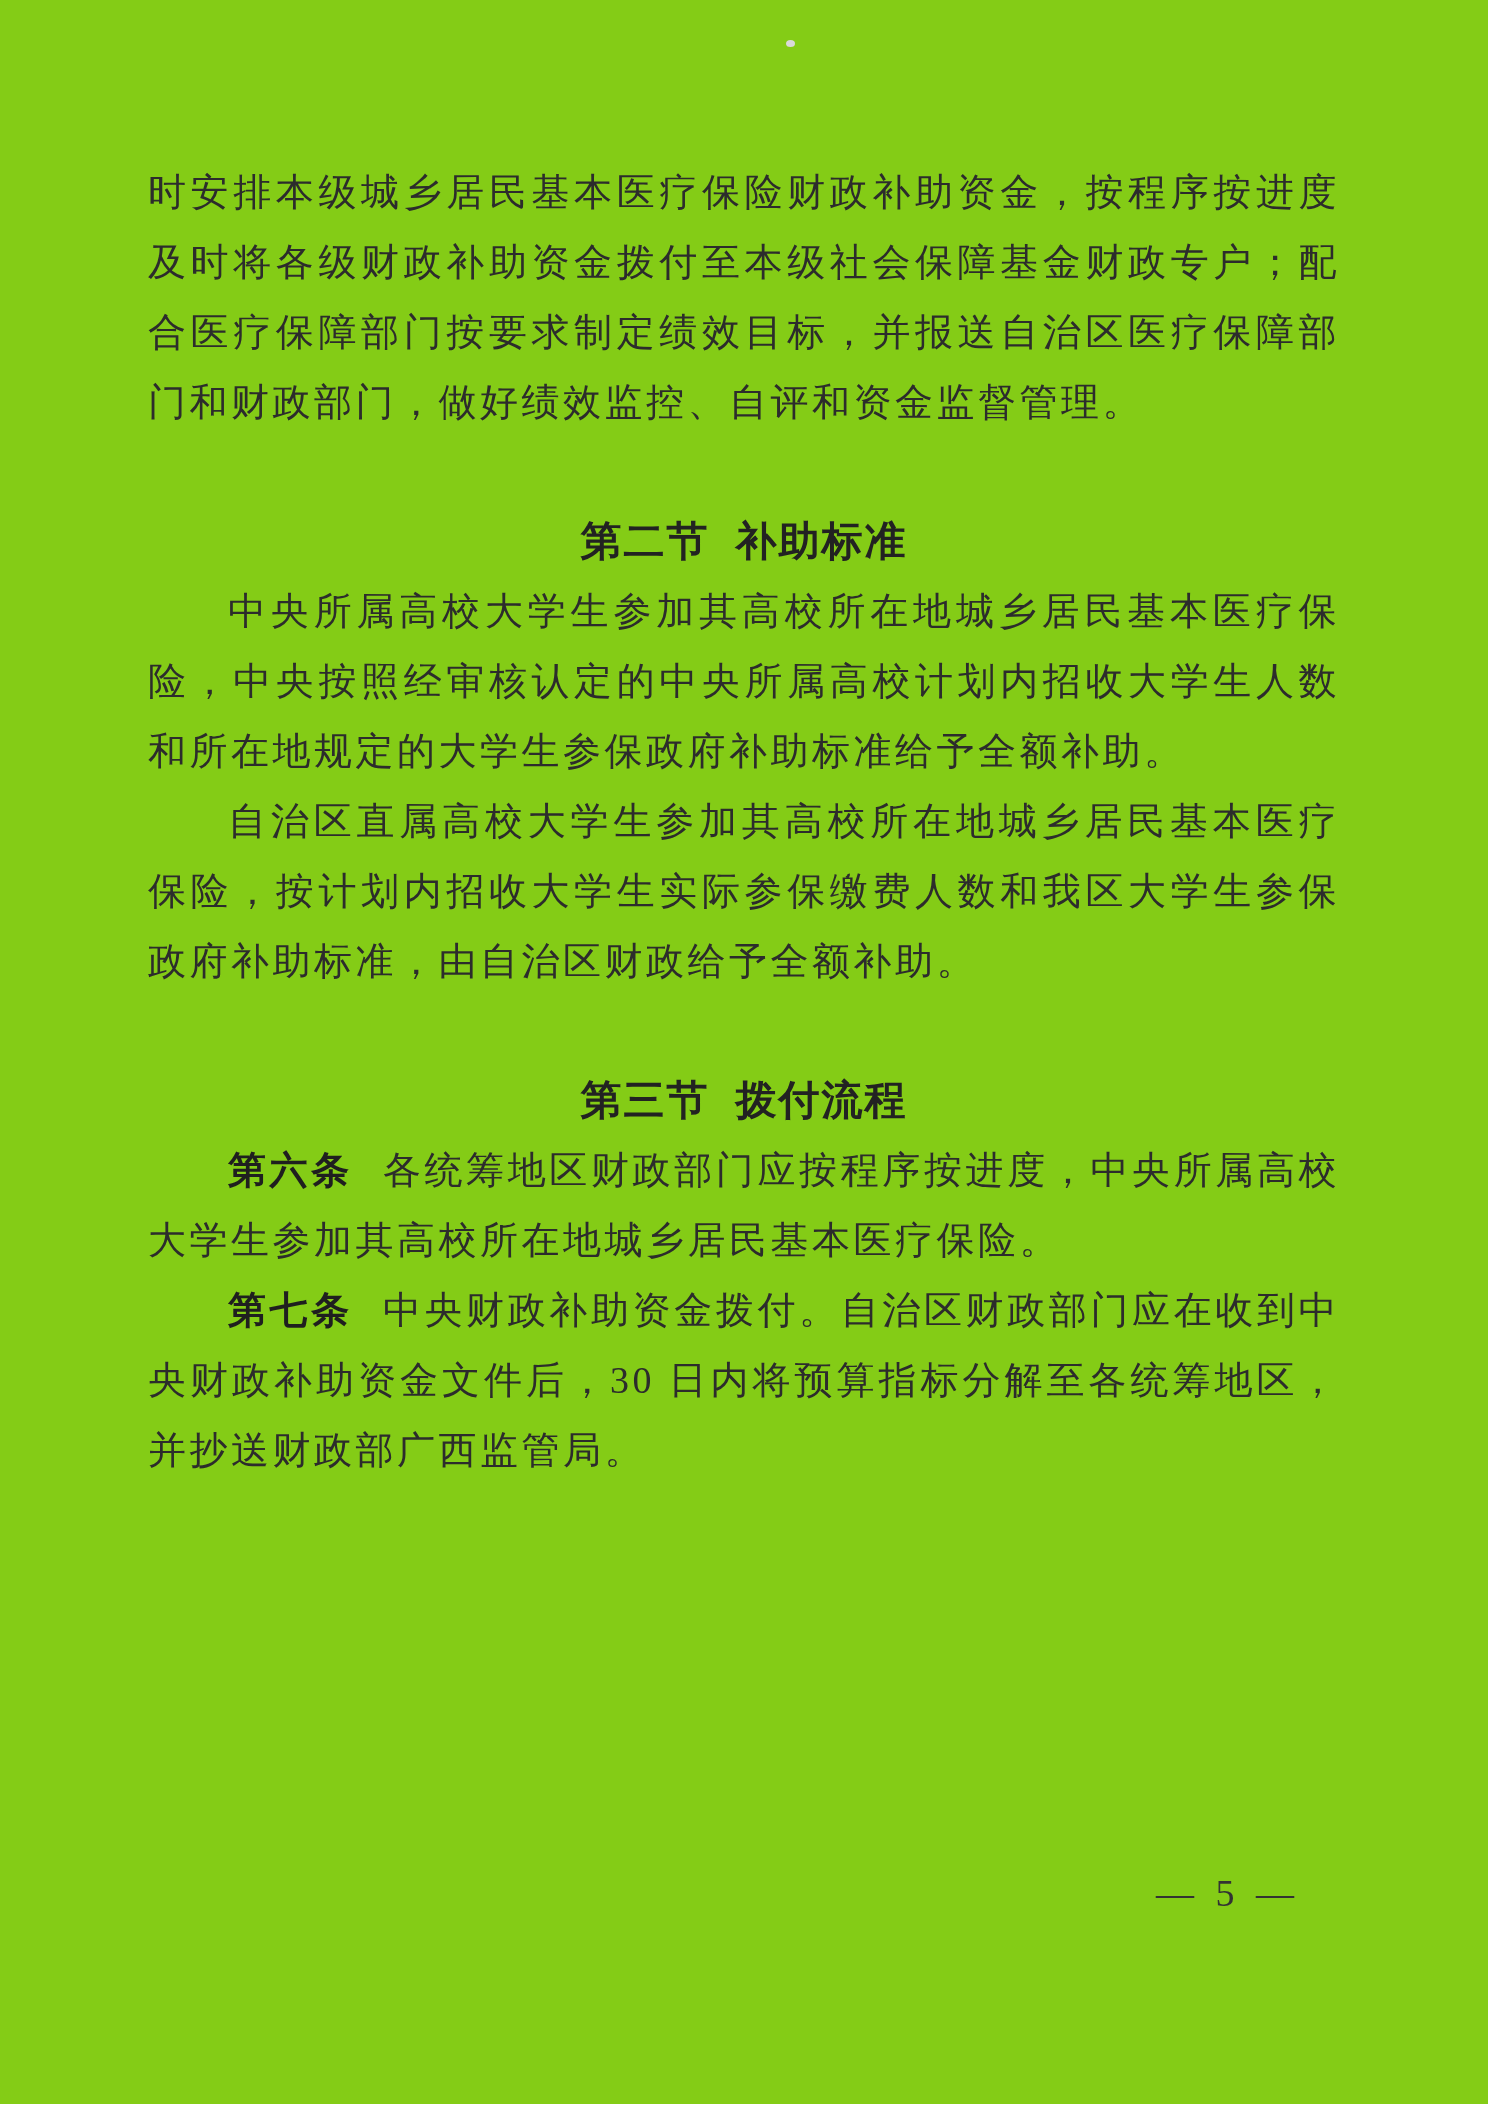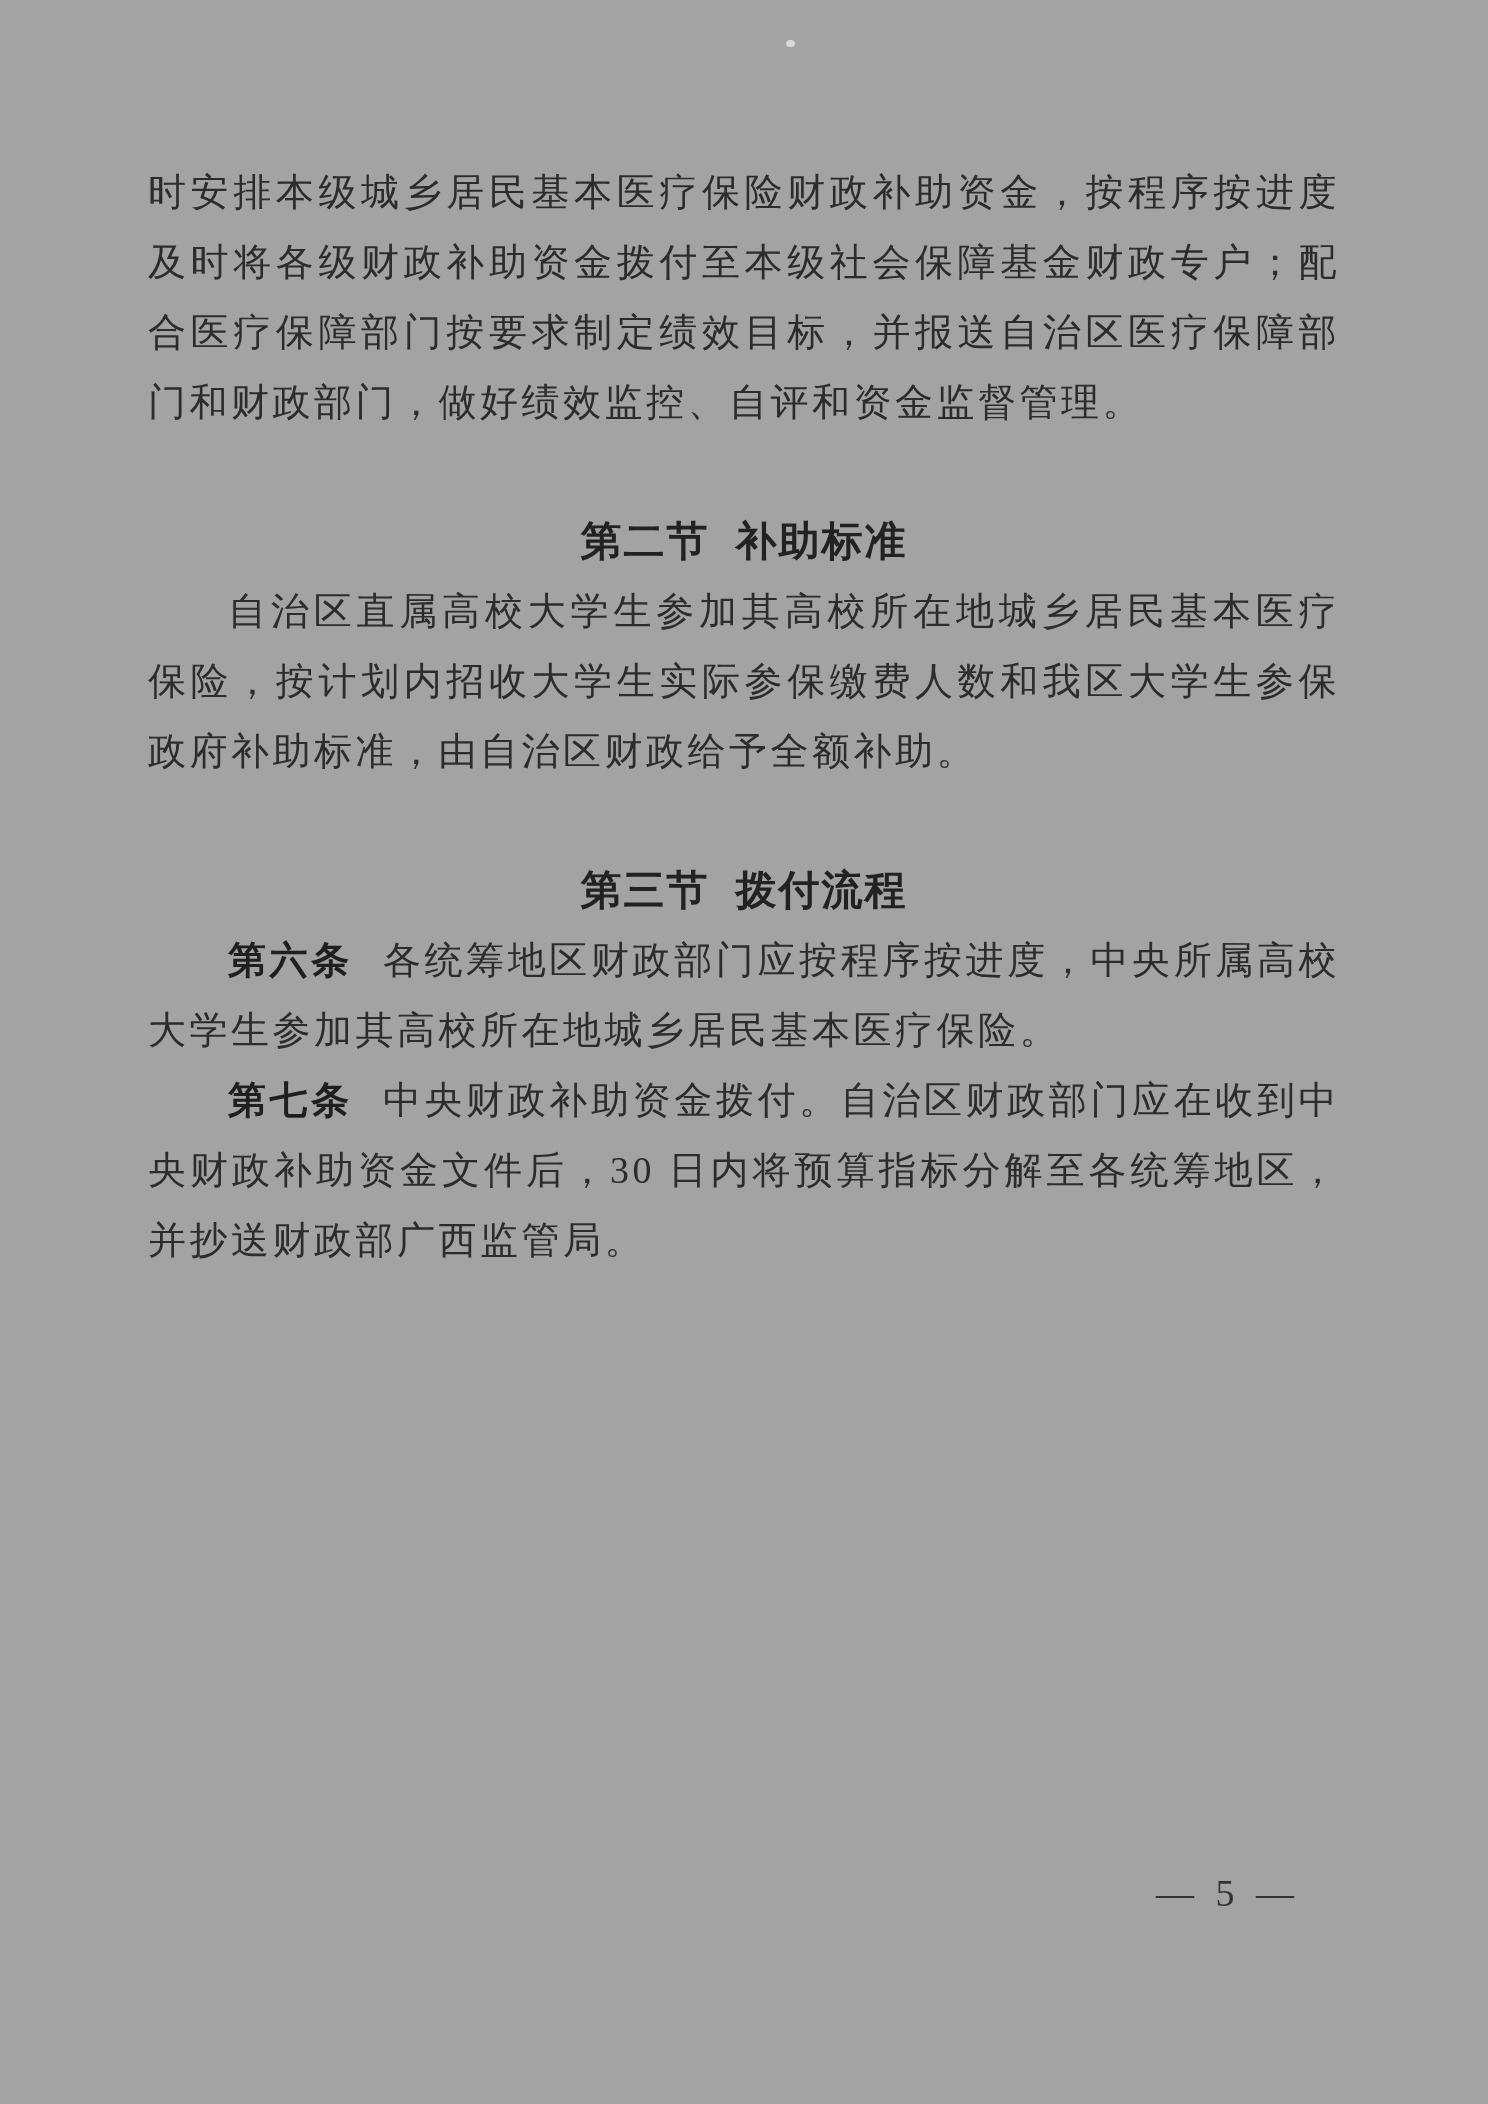--- a/index.html
+++ b/index.html
@@ -5,21 +5,21 @@
   html, body { margin: 0; padding: 0; }
   body {
     background: #e9e9e9;
     font-family: "Liberation Serif", "DejaVu Serif", serif;
   }
   .page {
     position: relative;
     width: 1488px;
     height: 2104px;
     margin: 0 auto;
-    background: #a3a3a3;
+    background: #84cc16;
     overflow: hidden;
     color: #2c2c2c;
   }
   .content {
     position: absolute;
     left: 148px;
     right: 148px;
     top: 0;
     padding-top: 157px;
   }
@@ -78,20 +78,23 @@
 
     <p class="body-para">
       <span>时安排本级城乡居民基本医疗保险财政补助资金，按程序按进度及时将各级财政补助资金拨付至本级社会保障基金财政专户；配合医疗保障部门按要求制定绩效目标，并报送自治区医疗保障部门和财政部门，做好绩效监控、自评和资金监督管理。</span>
     </p>
 
     <h2 class="section-heading">
       <span class="sec-num">第二节</span><span class="sec-title">补助标准</span>
     </h2>
 
 
+    <p class="body-para indent">
+      <span>中央所属高校大学生参加其高校所在地城乡居民基本医疗保险，中央按照经审核认定的中央所属高校计划内招收大学生人数和所在地规定的大学生参保政府补助标准给予全额补助。</span>
+    </p>
 
     <p class="body-para indent">
       <span>自治区直属高校大学生参加其高校所在地城乡居民基本医疗保险，按计划内招收大学生实际参保缴费人数和我区大学生参保政府补助标准，由自治区财政给予全额补助。</span>
     </p>
 
     <h2 class="section-heading">
       <span class="sec-num">第三节</span><span class="sec-title">拨付流程</span>
     </h2>
 
     <p class="body-para indent">

